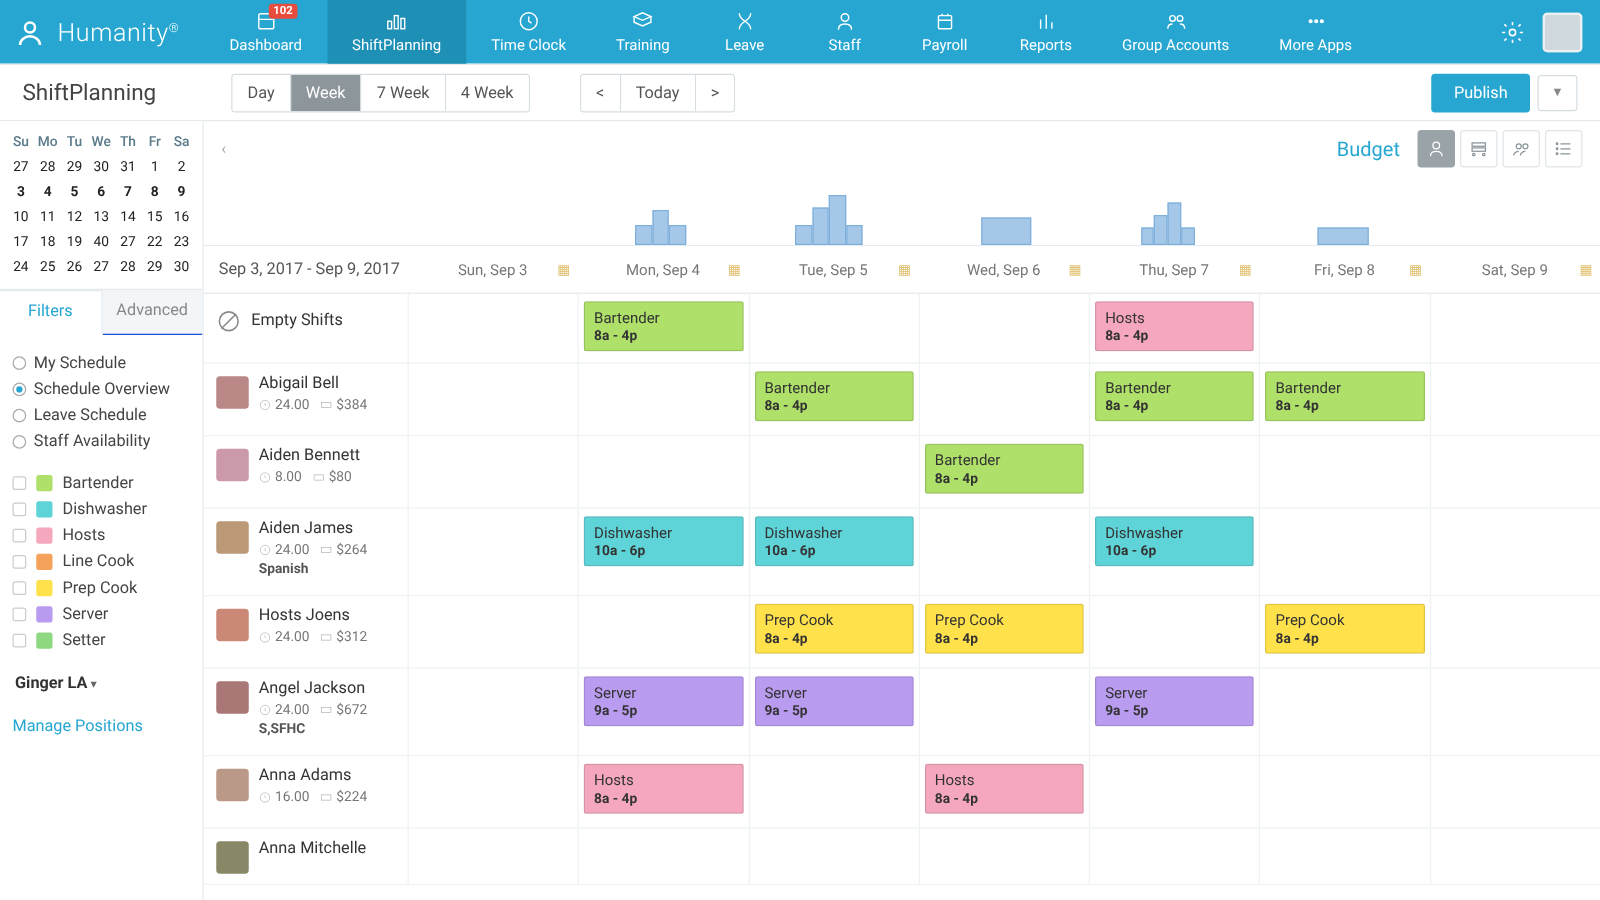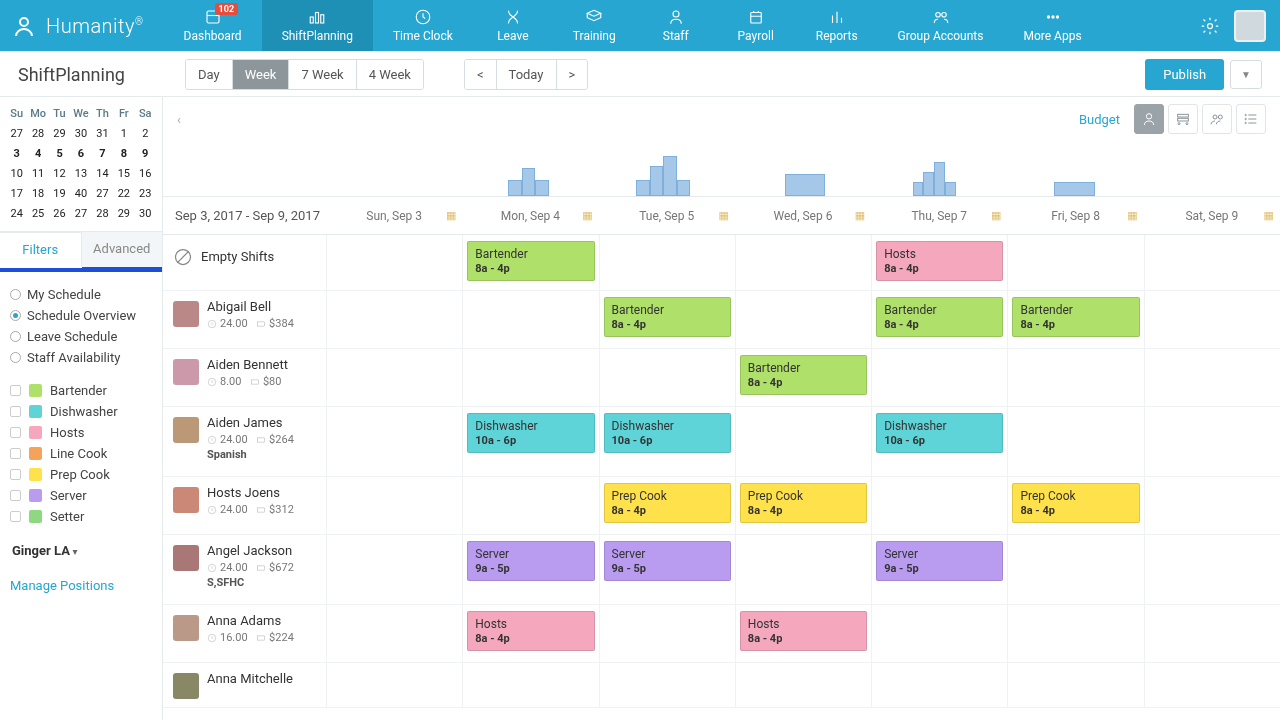--- a/index.html
+++ b/index.html
@@ -41,21 +41,21 @@
 
 
 .mini-cal { padding: 6px 6px 8px; border-bottom: 1px solid #e5eaed; }
 .mc-head, .mc-row { display: flex; }
 .mc-head div, .mc-row div { width: 22px; height: 20px; display: flex; align-items: center; justify-content: center; font-size: 11px; }
 .mc-head div { color: #5a7a8a; font-weight: 500; }
 .mc-row div { color: #222; cursor: pointer; }
 .mc-row.sel { font-weight: bold; }
 
 
-.side-tabs { display: flex; border-bottom: 5px solid #1d4ed8; }
+.side-tabs { display: flex; border-bottom: 1px solid #1d4ed8; }
 .side-tab { flex: 1; text-align: center; padding: 9px 0; font-size: 13px; cursor: pointer; color: #888; }
 .side-tab.active { color: #26a6d1; border-bottom: 2px solid #fff; background: #fff; }
 .side-tabs { background: #f3f6f8; }
 .side-tab.active { background: #fff; margin-bottom: -1px; border-top: 1px solid #e5eaed; border-left: 1px solid #e5eaed; border-right: 1px solid #e5eaed; }
 .side-tab:first-child.active { border-left: none; }
 
 
 .radio-list { padding: 12px 10px 6px; }
 .radio-item { display: flex; align-items: center; gap: 6px; padding: 3px 0; cursor: pointer; font-size: 13px; color: #444; }
 .radio { width: 11px; height: 11px; border: 1px solid #aaa; border-radius: 50%; display: inline-flex; align-items: center; justify-content: center; }
@@ -69,21 +69,21 @@
 
 .loc-select { padding: 10px 12px; font-size: 13px; font-weight: bold; color: #333; cursor: pointer; }
 .loc-select::after { content: " ▾"; font-weight: normal; color: #666; font-size: 10px; }
 .manage-link { padding: 10px 10px; color: #26a6d1; font-size: 13px; cursor: pointer; }
 
 
 .c-toolbar { display: flex; align-items: center; height: 44px; padding: 0 14px; }
 .collapse-btn { width: 14px; color: #aaa; cursor: pointer; font-size: 13px; }
 .search-input { margin-left: 24px; border: 1px solid #e0e5e8; padding: 7px 10px; font-size: 13px; width: 160px; border-radius: 2px; }
 .c-spacer { flex: 1; }
-.budget-link { color: #26a6d1; font-size: 13px; margin-right: 14px; cursor: pointer; }
+.budget-link { color: #26a6d1; font-size: 16px; margin-right: 14px; cursor: pointer; }
 .view-icons { display: flex; gap: 4px; }
 .view-icon { width: 30px; height: 30px; border: 1px solid #e0e5e8; border-radius: 3px; display: flex; align-items: center; justify-content: center; cursor: pointer; color: #8a949a; }
 .view-icon.active { background: #9aa3a8; color: #fff; border-color: #9aa3a8; }
 .view-icon svg { width: 16px; height: 16px; stroke: currentColor; fill: none; stroke-width: 1.5; }
 
 
 .hist { height: 55px; margin-left: 163px; margin-right: 10px; position: relative; }
 .hist-bar { position: absolute; bottom: 0; background: #a6c8e8; border: 1px solid #7fb0db; }
 
 
@@ -141,30 +141,30 @@
       </div>
       <div class="nav-item">
         <svg viewBox="0 0 24 24">
           <circle cx="12" cy="12" r="9"></circle>
           <path d="M12 7v5l3 2"></path>
         </svg>
         <span>Time Clock</span>
       </div>
       <div class="nav-item">
         <svg viewBox="0 0 24 24">
-          <path d="M6 4c0 8 12 8 12 16M18 4c0 8-12 8-12 16" stroke-linecap="round"></path>
-        </svg>
-        <span>Leave</span>
-      </div>
-      <div class="nav-item">
-        <svg viewBox="0 0 24 24">
           <path d="M3 7l9-4 9 4-9 4-9-4z"></path>
           <path d="M3 7v6l9 4 9-4V7"></path>
         </svg>
         <span>Training</span>
+      </div>
+      <div class="nav-item">
+        <svg viewBox="0 0 24 24">
+          <path d="M6 4c0 8 12 8 12 16M18 4c0 8-12 8-12 16" stroke-linecap="round"></path>
+        </svg>
+        <span>Leave</span>
       </div>
       <div class="nav-item">
         <svg viewBox="0 0 24 24">
           <circle cx="12" cy="8" r="4"></circle>
           <path d="M5 21c0-4 3-6 7-6s7 2 7 6"></path>
         </svg>
         <span>Staff</span>
       </div>
       <div class="nav-item">
         <svg viewBox="0 0 24 24">

